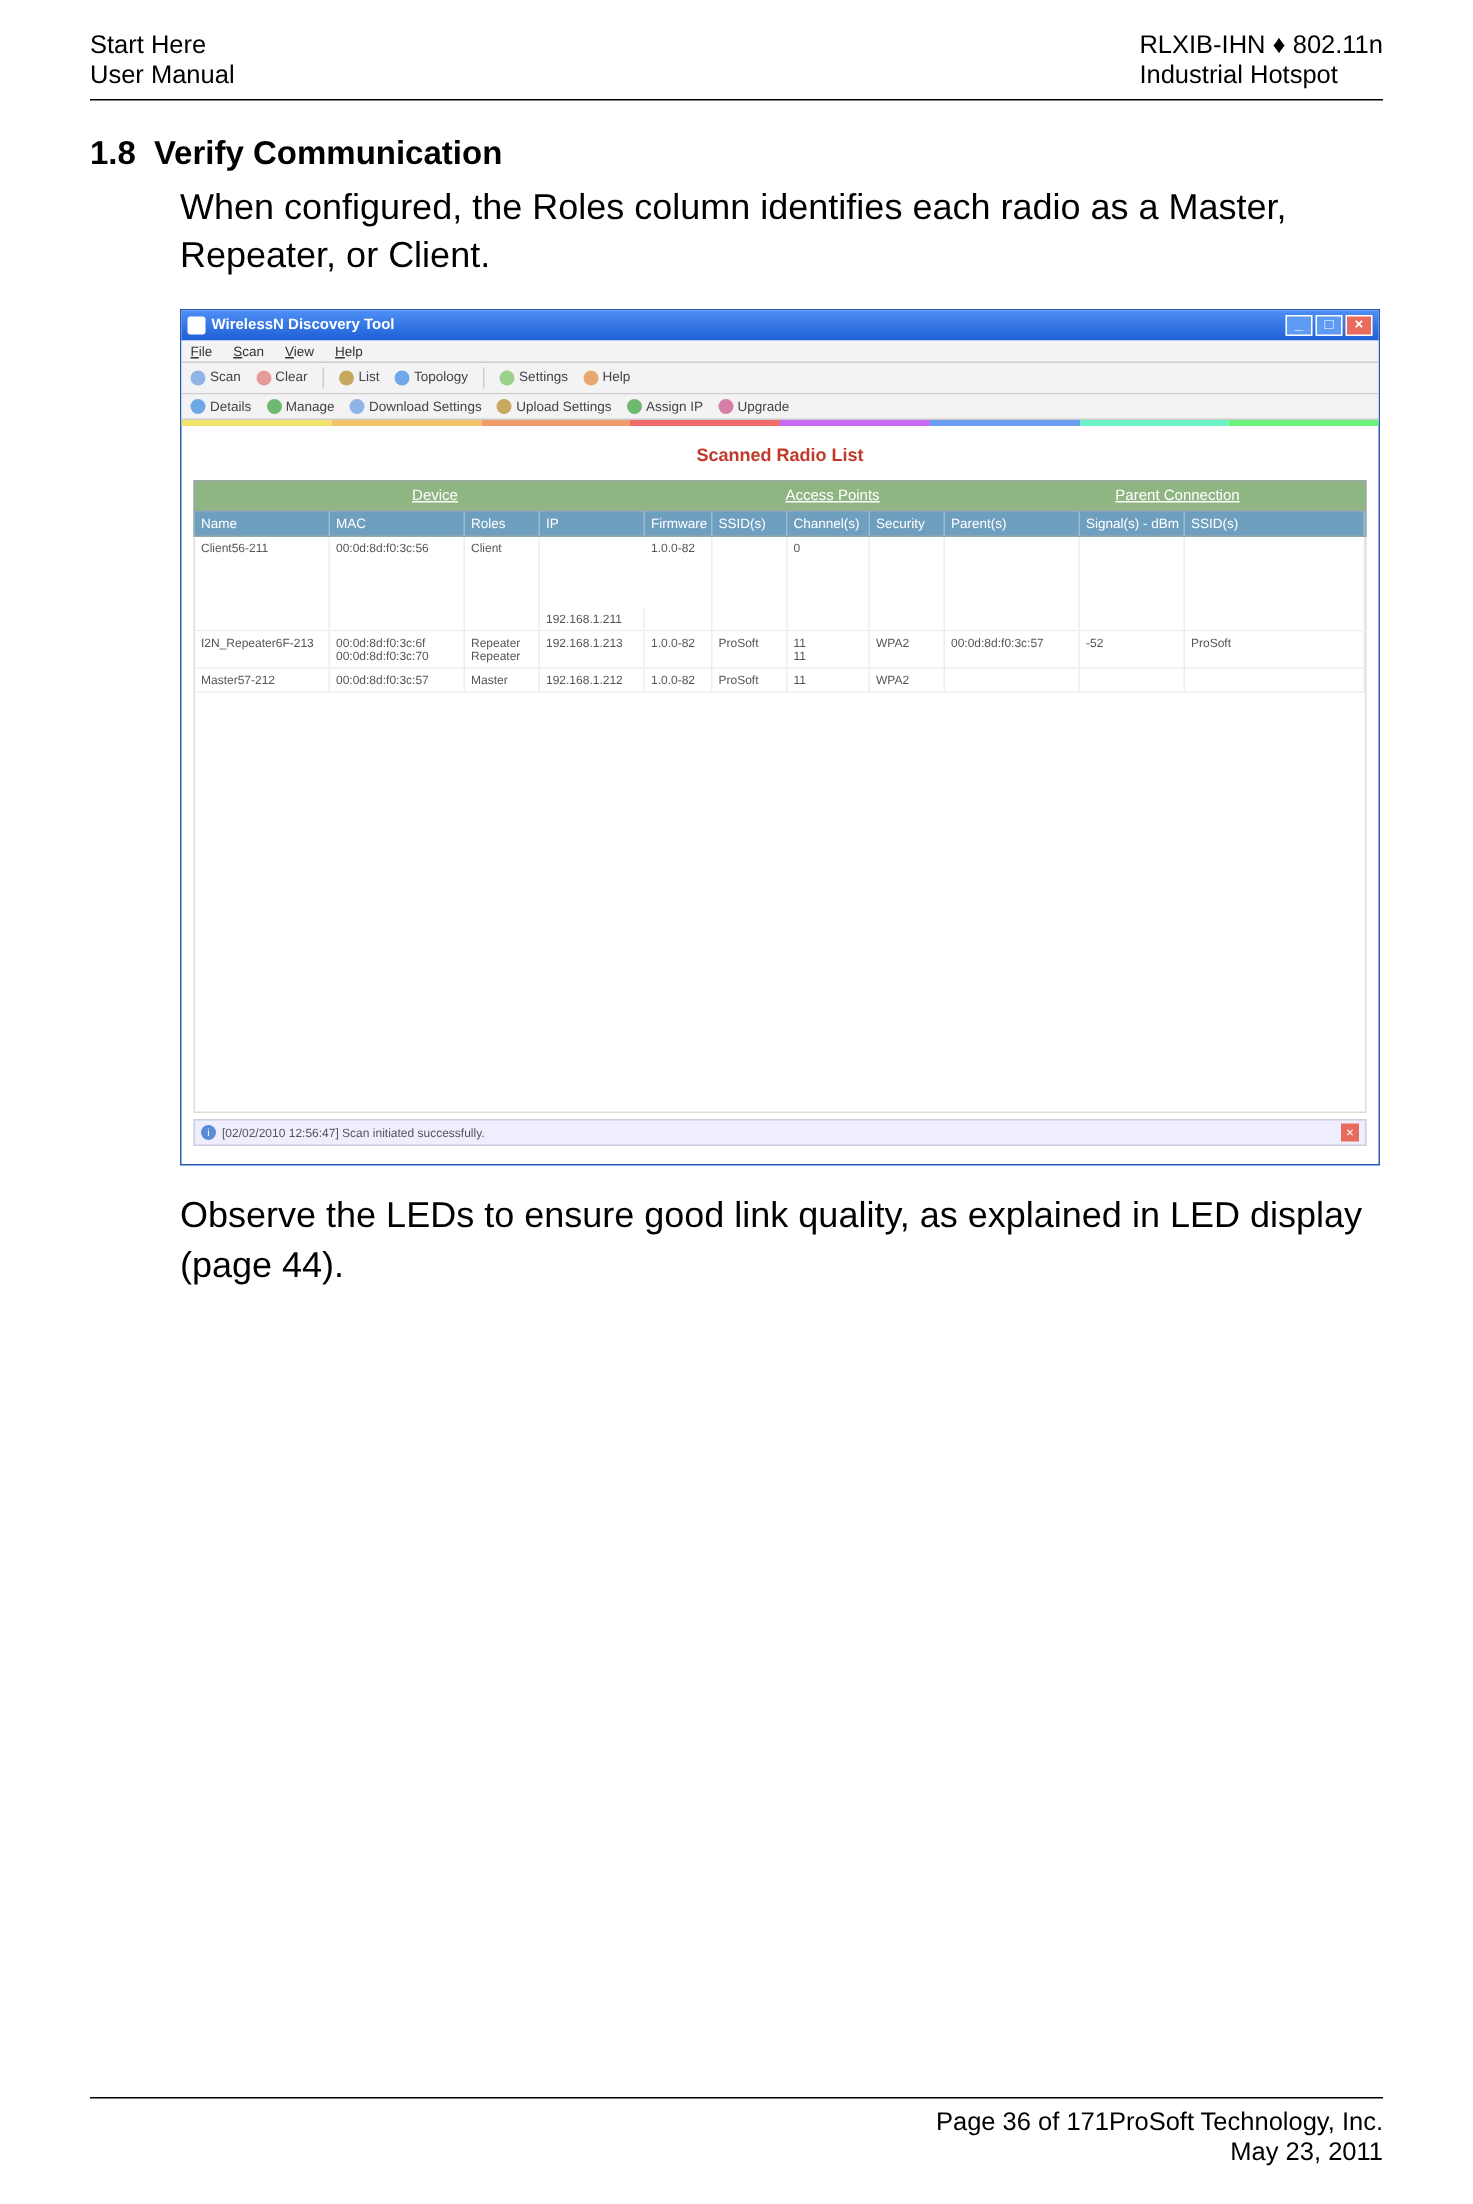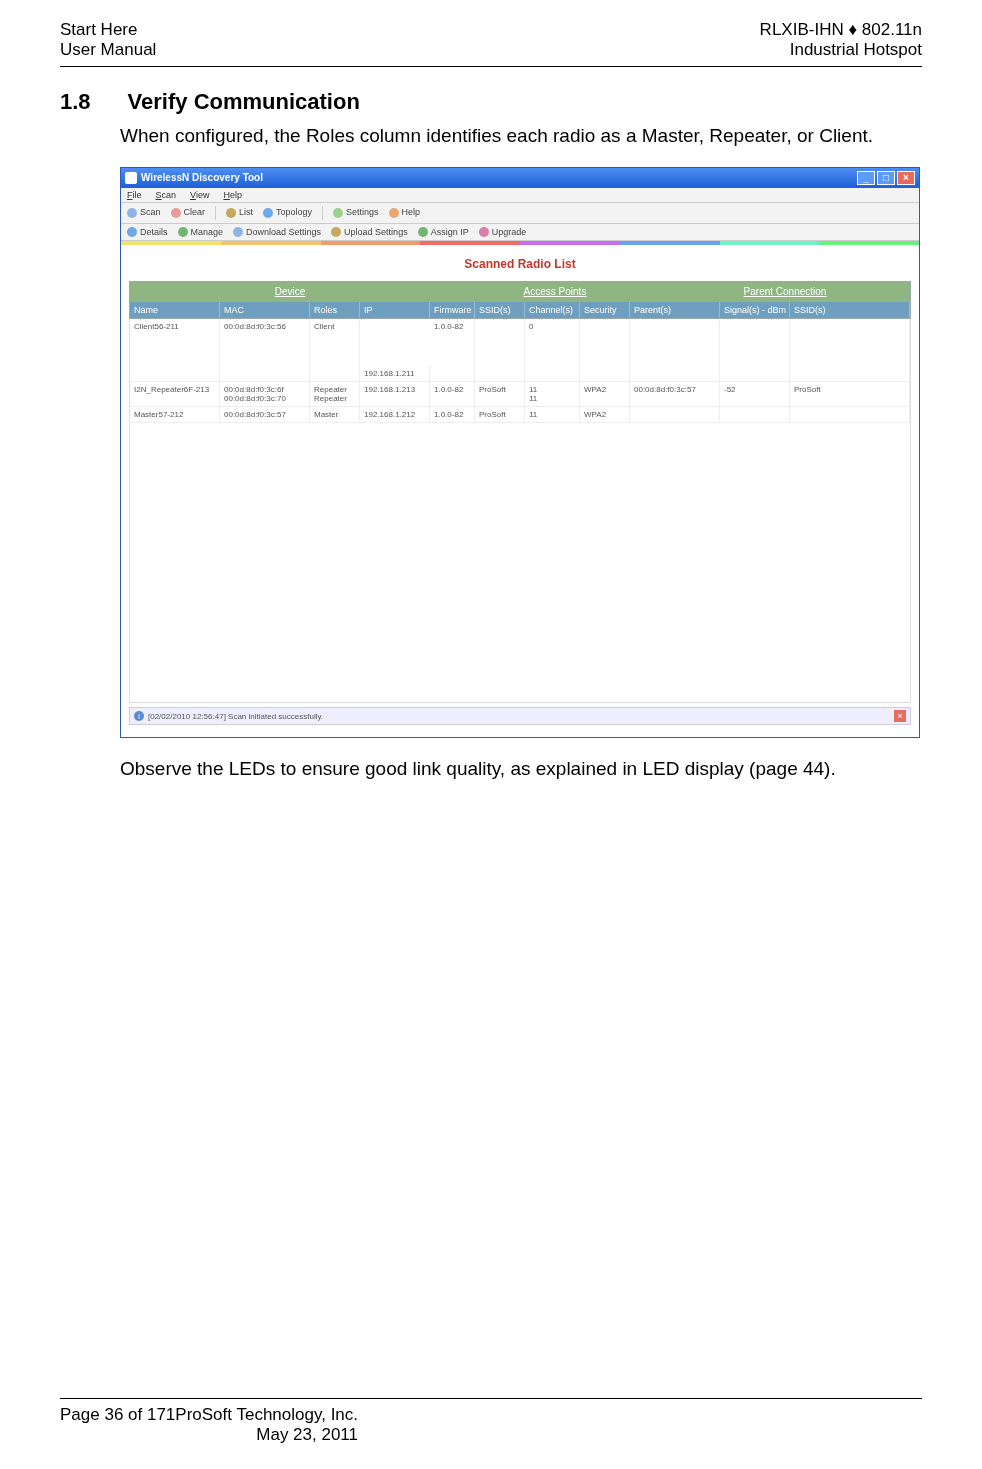--- a/index.html
+++ b/index.html
@@ -15,30 +15,30 @@
     padding: 20px 60px 0 60px;
   }
   .pg-header {
     display: flex;
     justify-content: space-between;
     font-size: 17px;
     border-bottom: 1.5px solid #000;
     padding-bottom: 6px;
     margin-bottom: 22px;
   }
-  .pg-header .right { text-align: right; }
+  .pg-header .right { }
   .section-heading {
     font-size: 22px;
     font-weight: bold;
     margin-bottom: 8px;
     display: flex;
-    gap: 37px;
+    gap: 12px;
   }
   .body-text {
-    font-size: 19px;
+    font-size: 24px;
     margin-left: 60px;
     margin-bottom: 18px;
     line-height: 1.35;
   }
   .screenshot-wrap {
     margin-left: 60px;
     margin-right: 0;
     width: 800px;
   }
   
@@ -137,21 +137,21 @@
     border:1px solid #ccd; display:flex; align-items:center;
     padding:0 4px; color:#555; font-size:8px;
   }
   .statusbar .info{width:10px;height:10px;border-radius:50%;background:#5b8bd6;color:#fff;display:flex;align-items:center;justify-content:center;font-size:7px;margin-right:4px;}
   .statusbar .spacer{flex:1;}
   .statusbar .xbtn{width:12px;height:12px;background:#e86c5d;color:#fff;display:flex;align-items:center;justify-content:center;font-size:9px;}
   
   .pg-footer{
     position:absolute; left:60px; right:60px; bottom:24px;
     border-top:1.5px solid #000; padding-top:6px;
-    display:flex; justify-content:flex-start; font-size:17px;
+    display:flex; justify-content:flex-end; font-size:17px;
   }
   .pg-footer .right{text-align:right;}
 </style>
 </head>
 <body>
 
 <div class="page">
   <div class="pg-header">
     <div>
       <div>Start Here</div>

